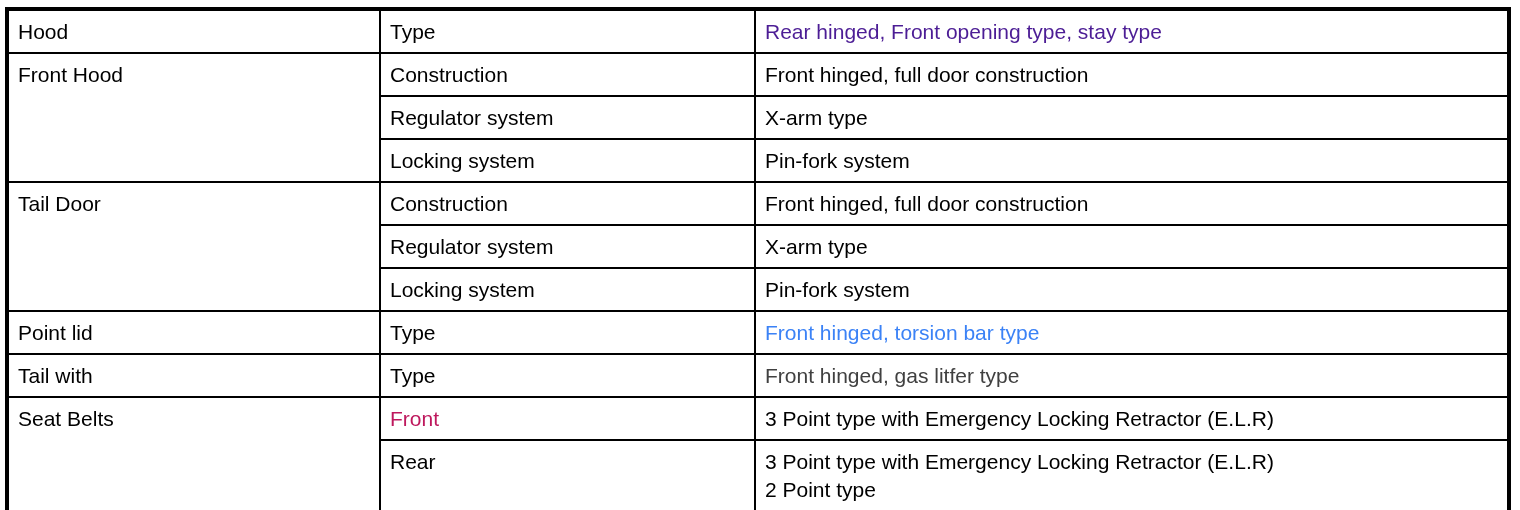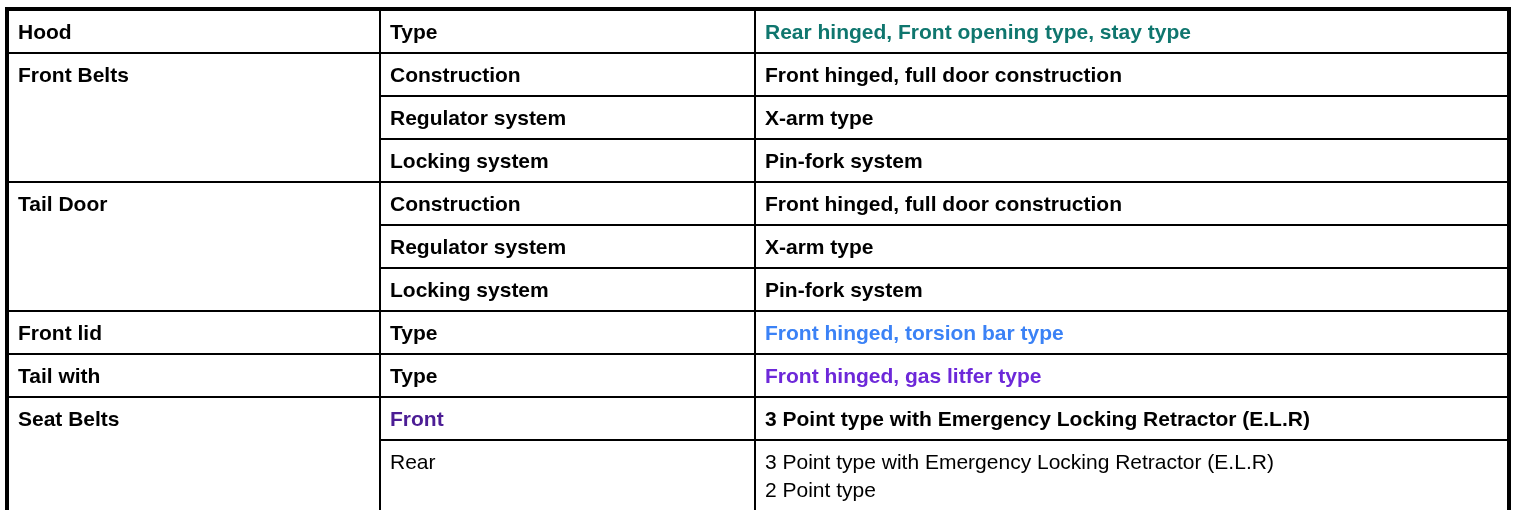--- a/index.html
+++ b/index.html
@@ -29,44 +29,44 @@
     font-size: 21px;
     line-height: 28px;
     color: #000000;
     white-space: pre-line;
     overflow: hidden;
   }
   
   table.spec-table {
     border: 4px solid #000000;
   }
-  tr.row-normal td { height: 29px; font-weight: bold; }   
+  tr.row-normal td { height: 29px; }   
   tr.row-tall td   { height: 58px; }   
   col.c1 { width: 373px; }
   col.c2 { width: 375px; }
   col.c3 { width: 754px; }
 </style>
 </head>
 <body>
 
 <div class="table-wrap">
   <table class="spec-table" style="border-color: rgb(0, 0, 0); background: rgb(255, 255, 255);">
     <colgroup>
       <col class="c1">
       <col class="c2">
       <col class="c3">
     </colgroup>
     <tbody id="spec-tbody">
         <tr class="row-normal">
           <td rowspan="1" style="border-color: rgb(0, 0, 0); color: rgb(0, 0, 0);">Hood</td>
           <td style="border-color: rgb(0, 0, 0); color: rgb(0, 0, 0);">Type</td>
-          <td style="border-color: rgb(0, 0, 0); color: #0f766e;">Rear hinged, Front opening type, stay type</td>
+          <td style="border-color: rgb(0, 0, 0); color: #4c1d95;">Rear hinged, Front opening type, stay type</td>
         </tr>
         <tr class="row-normal">
-          <td rowspan="3" style="border-color: rgb(0, 0, 0); color: rgb(0, 0, 0);">Front Belts</td>
+          <td rowspan="3" style="border-color: rgb(0, 0, 0); color: rgb(0, 0, 0);">Front Hood</td>
           <td style="border-color: rgb(0, 0, 0); color: rgb(0, 0, 0);">Construction</td>
           <td style="border-color: rgb(0, 0, 0); color: rgb(0, 0, 0);">Front hinged, full door construction</td>
         </tr>
         <tr class="row-normal">
           <td style="border-color: rgb(0, 0, 0); color: rgb(0, 0, 0);">Regulator system</td>
           <td style="border-color: rgb(0, 0, 0); color: rgb(0, 0, 0);">X-arm type</td>
         </tr>
         <tr class="row-normal">
           <td style="border-color: rgb(0, 0, 0); color: rgb(0, 0, 0);">Locking system</td>
           <td style="border-color: rgb(0, 0, 0); color: rgb(0, 0, 0);">Pin-fork system</td>
@@ -78,32 +78,32 @@
         </tr>
         <tr class="row-normal">
           <td style="border-color: rgb(0, 0, 0); color: rgb(0, 0, 0);">Regulator system</td>
           <td style="border-color: rgb(0, 0, 0); color: rgb(0, 0, 0);">X-arm type</td>
         </tr>
         <tr class="row-normal">
           <td style="border-color: rgb(0, 0, 0); color: rgb(0, 0, 0);">Locking system</td>
           <td style="border-color: rgb(0, 0, 0); color: rgb(0, 0, 0);">Pin-fork system</td>
         </tr>
         <tr class="row-normal">
-          <td rowspan="1" style="border-color: rgb(0, 0, 0); color: rgb(0, 0, 0);">Front lid</td>
+          <td rowspan="1" style="border-color: rgb(0, 0, 0); color: rgb(0, 0, 0);">Point lid</td>
           <td style="border-color: rgb(0, 0, 0); color: rgb(0, 0, 0);">Type</td>
           <td style="border-color: rgb(0, 0, 0); color: #3b82f6;">Front hinged, torsion bar type</td>
         </tr>
         <tr class="row-normal">
           <td rowspan="1" style="border-color: rgb(0, 0, 0); color: rgb(0, 0, 0);">Tail with</td>
           <td style="border-color: rgb(0, 0, 0); color: rgb(0, 0, 0);">Type</td>
-          <td style="border-color: rgb(0, 0, 0); color: #6d28d9;">Front hinged, gas litfer type</td>
+          <td style="border-color: rgb(0, 0, 0); color: #404040;">Front hinged, gas litfer type</td>
         </tr>
         <tr class="row-normal">
           <td rowspan="2" style="border-color: rgb(0, 0, 0); color: rgb(0, 0, 0);">Seat Belts</td>
-          <td style="border-color: rgb(0, 0, 0); color: #4c1d95;">Front</td>
+          <td style="border-color: rgb(0, 0, 0); color: #be185d;">Front</td>
           <td style="border-color: rgb(0, 0, 0); color: rgb(0, 0, 0);">3 Point type with Emergency Locking Retractor (E.L.R)</td>
         </tr>
         <tr class="row-tall">
           <td style="border-color: rgb(0, 0, 0); color: rgb(0, 0, 0);">Rear</td>
           <td style="border-color: rgb(0, 0, 0); color: rgb(0, 0, 0);">3 Point type with Emergency Locking Retractor (E.L.R)
 2 Point type</td>
         </tr>
       </tbody>
   </table>
 </div>

